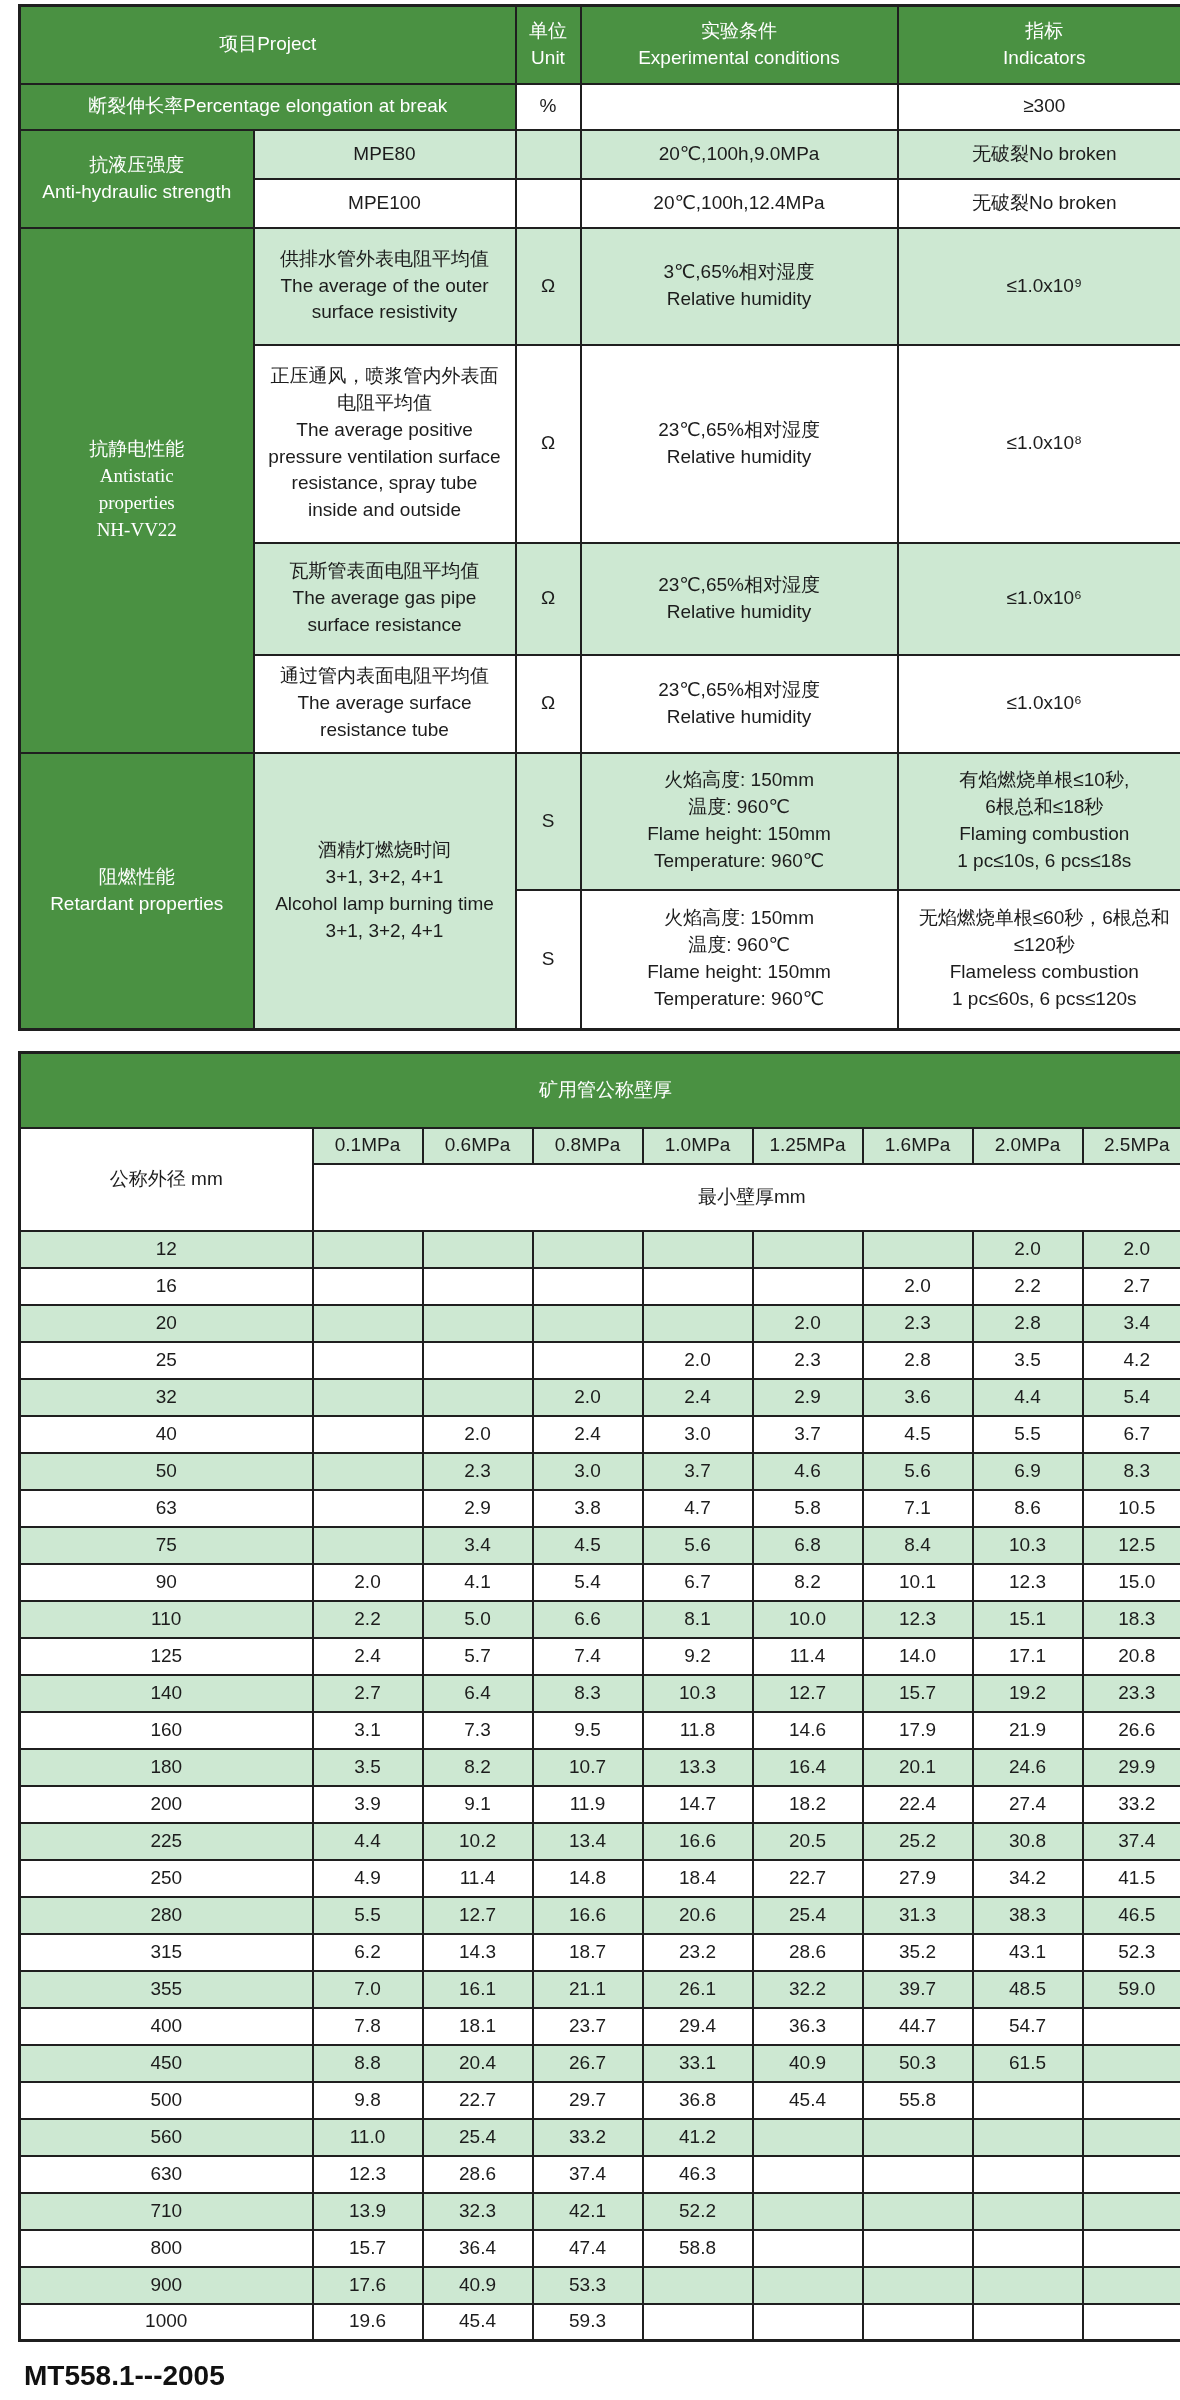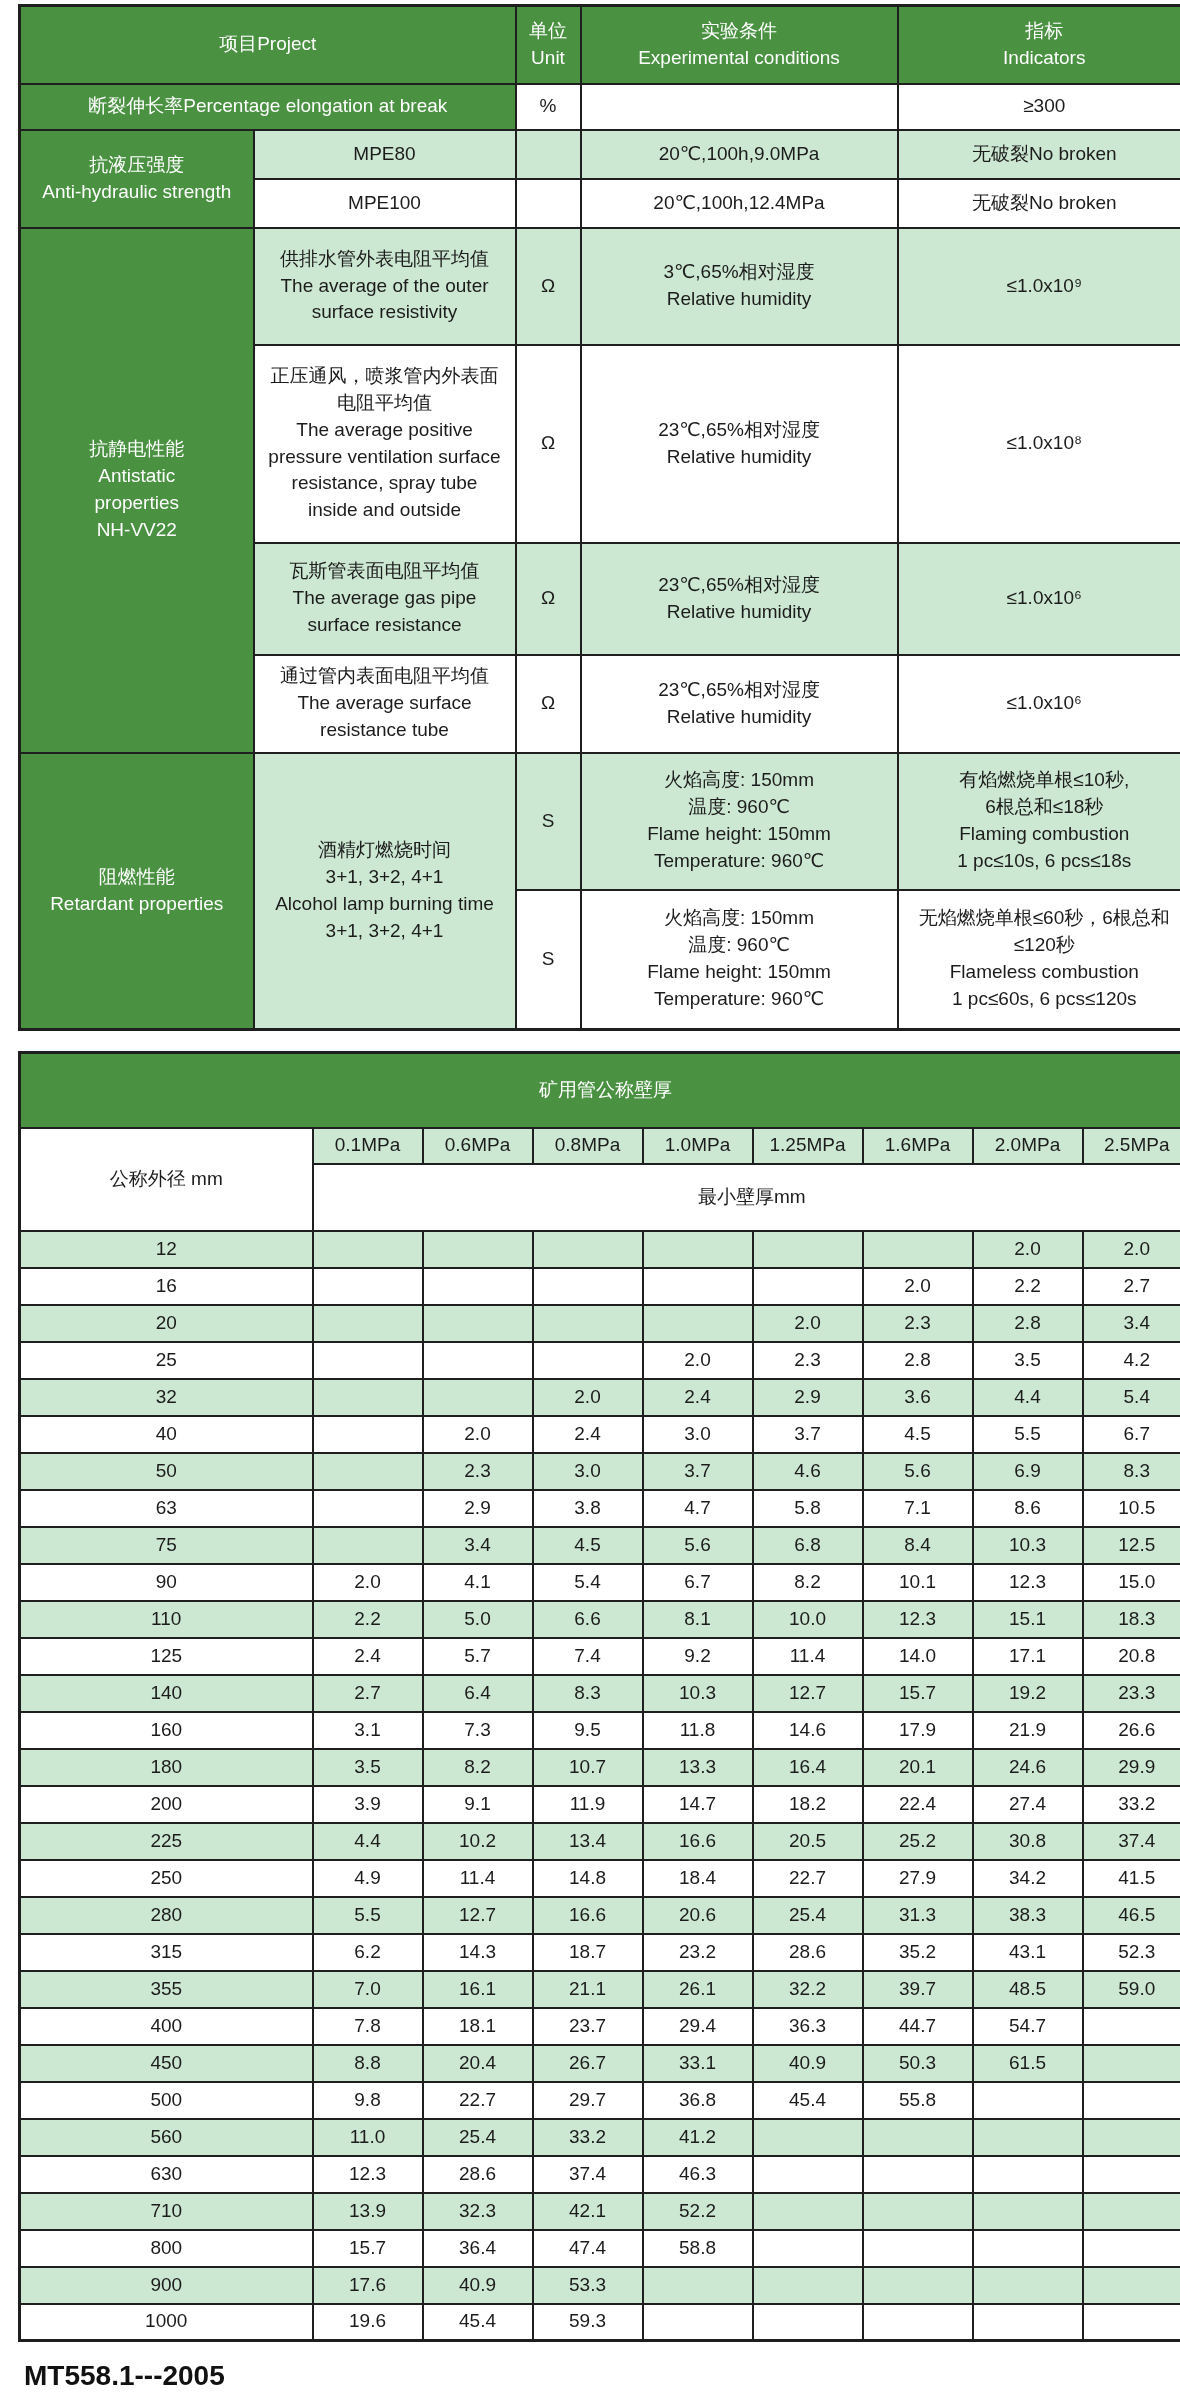--- a/index.html
+++ b/index.html
@@ -28,21 +28,21 @@
     padding: 2px 4px;
     overflow: hidden;
   }
   .dark  { background: #4a9142; color: #ffffff; }
   .green { background: #cde8d2; }
   .white { background: #ffffff; }
 
   .hdr { font-weight: bold; font-size: 24px; line-height: 1.3; }
   .t1-elong { font-size: 19px; }
   .unit-cell { font-size: 21px; }
-  .cat-antistatic { text-align: left; padding-left: 62px; }
+  .cat-antistatic { text-align: left; padding-left: 62px; font-family: Liberation Serif, serif; }
 
   
   .r-h1  { height: 78px; }
   .r-h2  { height: 46px; }
   .r-h3  { height: 49px; }
   .r-h4  { height: 49px; }
   .r-h5  { height: 117px; }
   .r-h6  { height: 198px; }
   .r-h7  { height: 112px; margin-top: 31px; }
   .r-h8  { height: 98px; }

